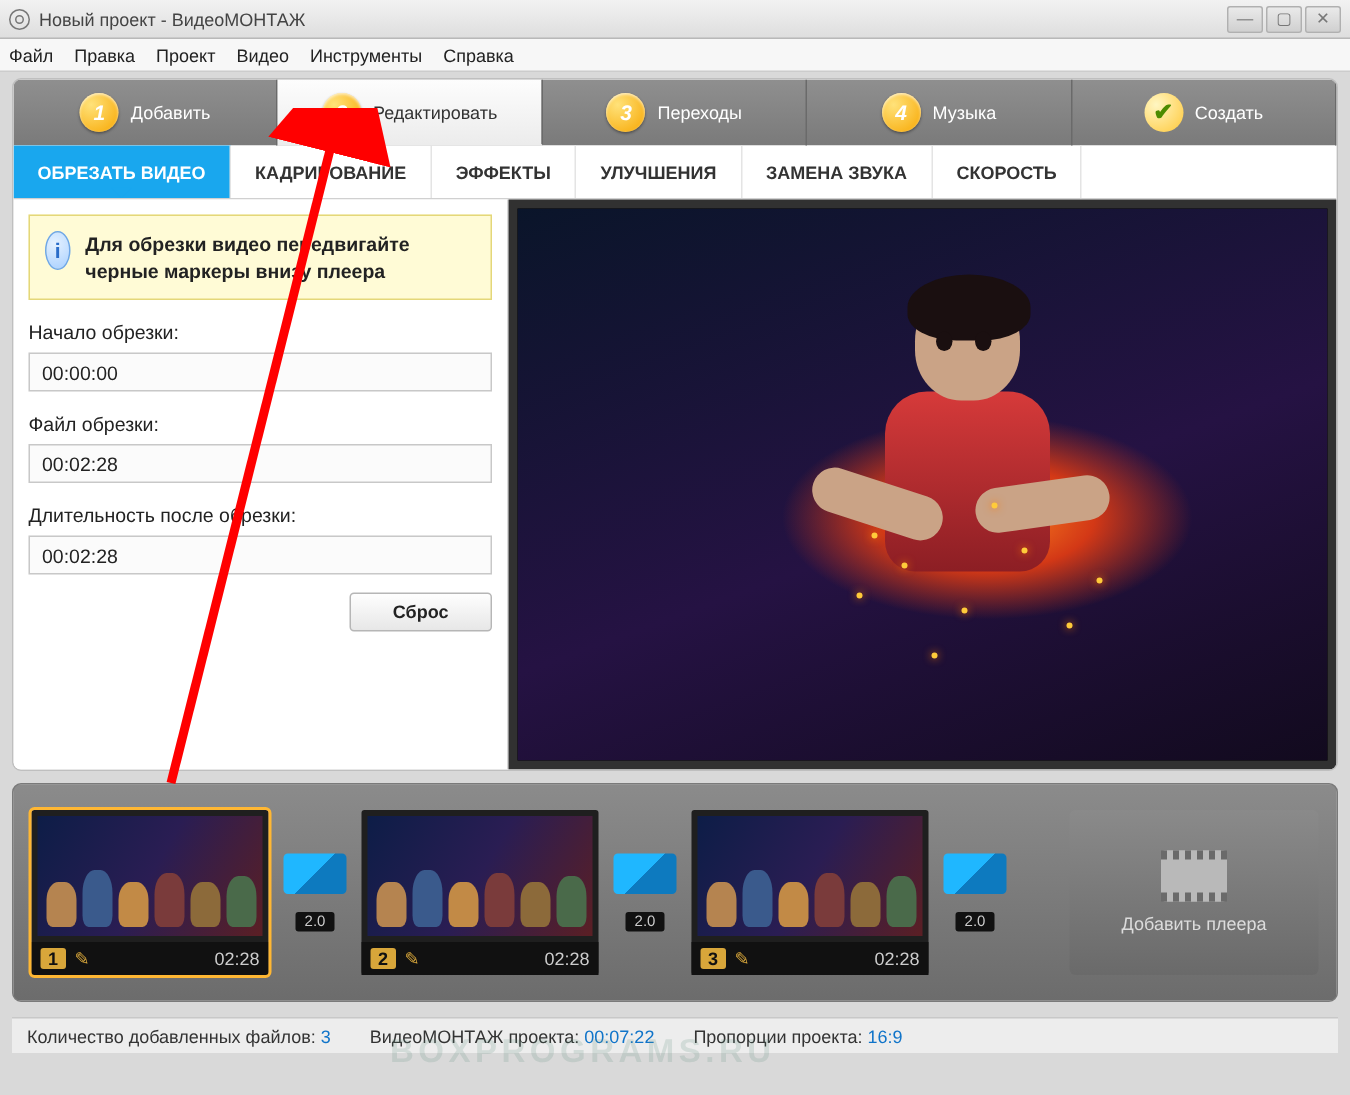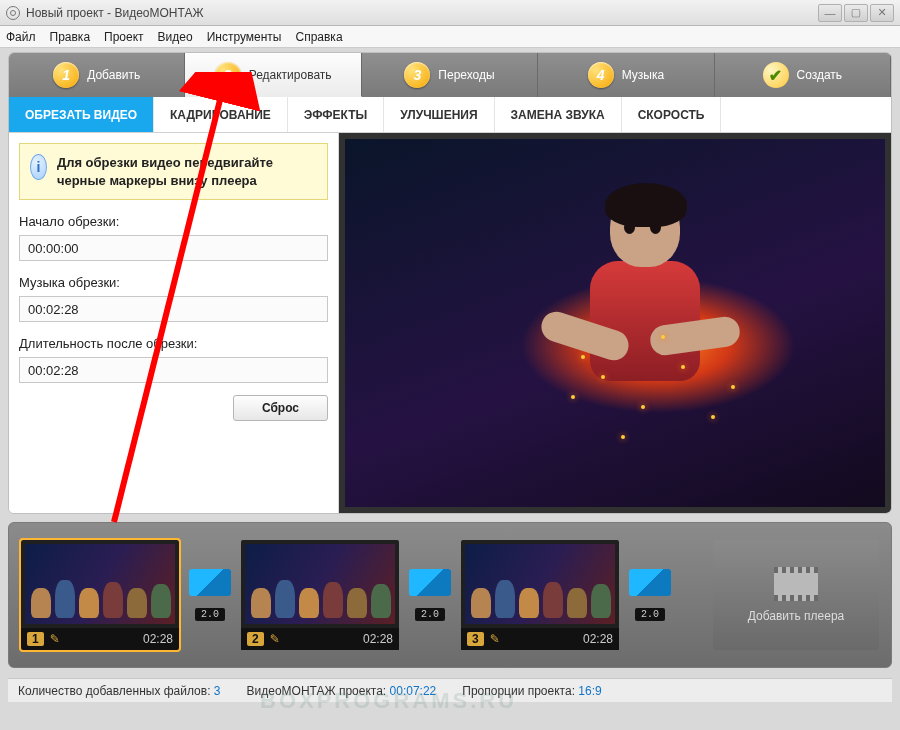--- a/index.html
+++ b/index.html
@@ -69,21 +69,21 @@
 .clip.sel { outline:2px solid #ffb733; }
 .clip-img { flex:1; margin:4px; background:linear-gradient(120deg,#0d1d47 0%, #2a1d53 50%, #5b1f24 100%); position:relative; overflow:hidden;}
 .crowd { position:absolute; bottom:6px; left:6px; right:6px; height:46px;}
 .crowd i { position:absolute; bottom:0; width:20px; height:30px; border-radius:40% 40% 20% 20%; }
 .clip-bar { height:22px; background:#111; display:flex; align-items:center; padding:0 6px; gap:6px; color:#d8a63a; font-size:11px;}
 .clip-bar .num { background:#d8a63a; color:#111; padding:0 5px; border-radius:2px; font-weight:bold;}
 .clip-bar .pen { color:#d8a63a;}
 .clip-bar .dur { margin-left:auto; color:#ccc;}
 .trans { width:42px; height:52px; display:flex; flex-direction:column; align-items:center;}
 .trans-box { width:42px; height:34px; background:linear-gradient(135deg,#1fb7ff 50%, #0d7abf 50%); border-radius:3px;}
-.trans-lbl { margin-top:12px; background:#111; color:#ccc; padding:1px 6px; border-radius:2px; font-size:10px;font-family:Liberation Mono, monospace;}
+.trans-lbl { margin-top:12px; background:#111; color:#ccc; padding:1px 6px; border-radius:2px; font-size:10px;}
 .addv { margin-left:auto; width:166px; height:110px; background:linear-gradient(#8a8a8a,#6a6a6a); border-radius:4px; display:flex; flex-direction:column; align-items:center; justify-content:center; color:#dcdcdc;}
 .addv .film { width:44px; height:34px; background:#b9b9b9; border-radius:3px; position:relative; margin-bottom:8px;}
 .addv .film::before,.addv .film::after { content:""; position:absolute; left:0; right:0; height:6px; background:repeating-linear-gradient(90deg,#6a6a6a 0 4px,#b9b9b9 4px 8px);}
 .addv .film::before { top:0;} .addv .film::after { bottom:0;}
 
 .status { margin-top:10px; height:24px; background:#ededed; border-top:1px solid #c8c8c8; display:flex; align-items:center; padding:0 10px; gap:26px; color:#333;}
 .status .v { color:#1074c9;}
 
 .arrow-overlay { position:absolute; left:94px; top:72px; width:230px; height:460px; pointer-events:none; }
 
@@ -147,21 +147,21 @@
   </div>
 
   <div class="work">
     <div class="left">
       <div class="hint">
         <div class="hint-icon">i</div>
         <div class="hint-text">Для обрезки видео передвигайте черные маркеры внизу плеера</div>
       </div>
       <div class="field-label">Начало обрезки:</div>
       <input class="field-input" value="00:00:00" style="">
-      <div class="field-label">Музыка обрезки:</div>
+      <div class="field-label">Файл обрезки:</div>
       <input class="field-input" value="00:02:28" style="">
       <div class="field-label">Длительность после обрезки:</div>
       <input class="field-input" value="00:02:28" style="">
       <div class="reset-wrap">
         <button class="btn">Сброс</button>
       </div>
     </div>
     <div class="right">
       <div class="preview">
         <div class="preview-scene"></div>

